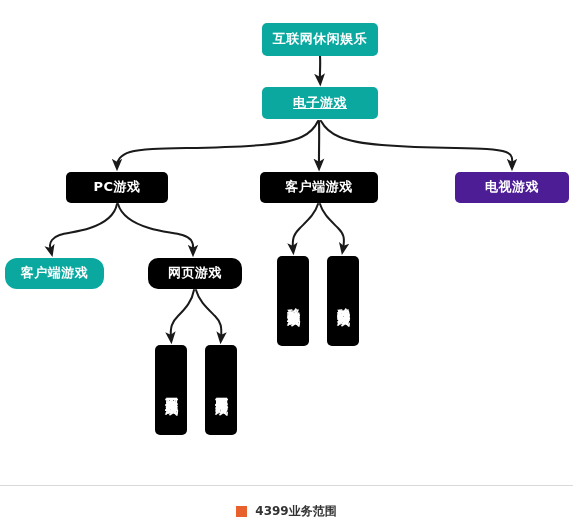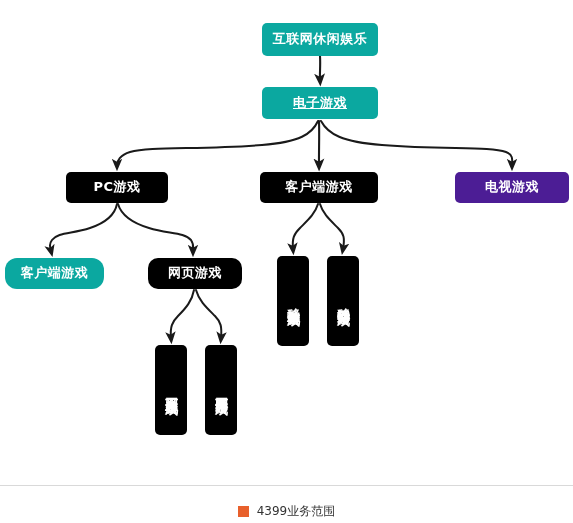--- a/index.html
+++ b/index.html
@@ -45,21 +45,21 @@
     background:#d9d9d9;
   }
   #legend{
     position:absolute;left:0;top:503px;width:573px;
     display:flex;align-items:center;justify-content:center;gap:8px;
   }
   #legend-swatch{
     width:11px;height:11px;background:#E8602C;display:inline-block;flex:0 0 auto;
   }
   #legend-label{
-    font-size:12px;font-weight:normal;color:#333333;white-space:nowrap;
+    font-size:12px;font-weight:bold;color:#333333;white-space:nowrap;
   }
 </style>
 </head>
 <body>
 
 <div id="diagram-root">
 
   <svg id="edge-layer" width="573" height="523" viewBox="0 0 573 523" xmlns="http://www.w3.org/2000/svg">
     <defs>
       <marker id="arrowhead" markerWidth="7" markerHeight="7" refX="3.1" refY="3" orient="auto" markerUnits="strokeWidth">

